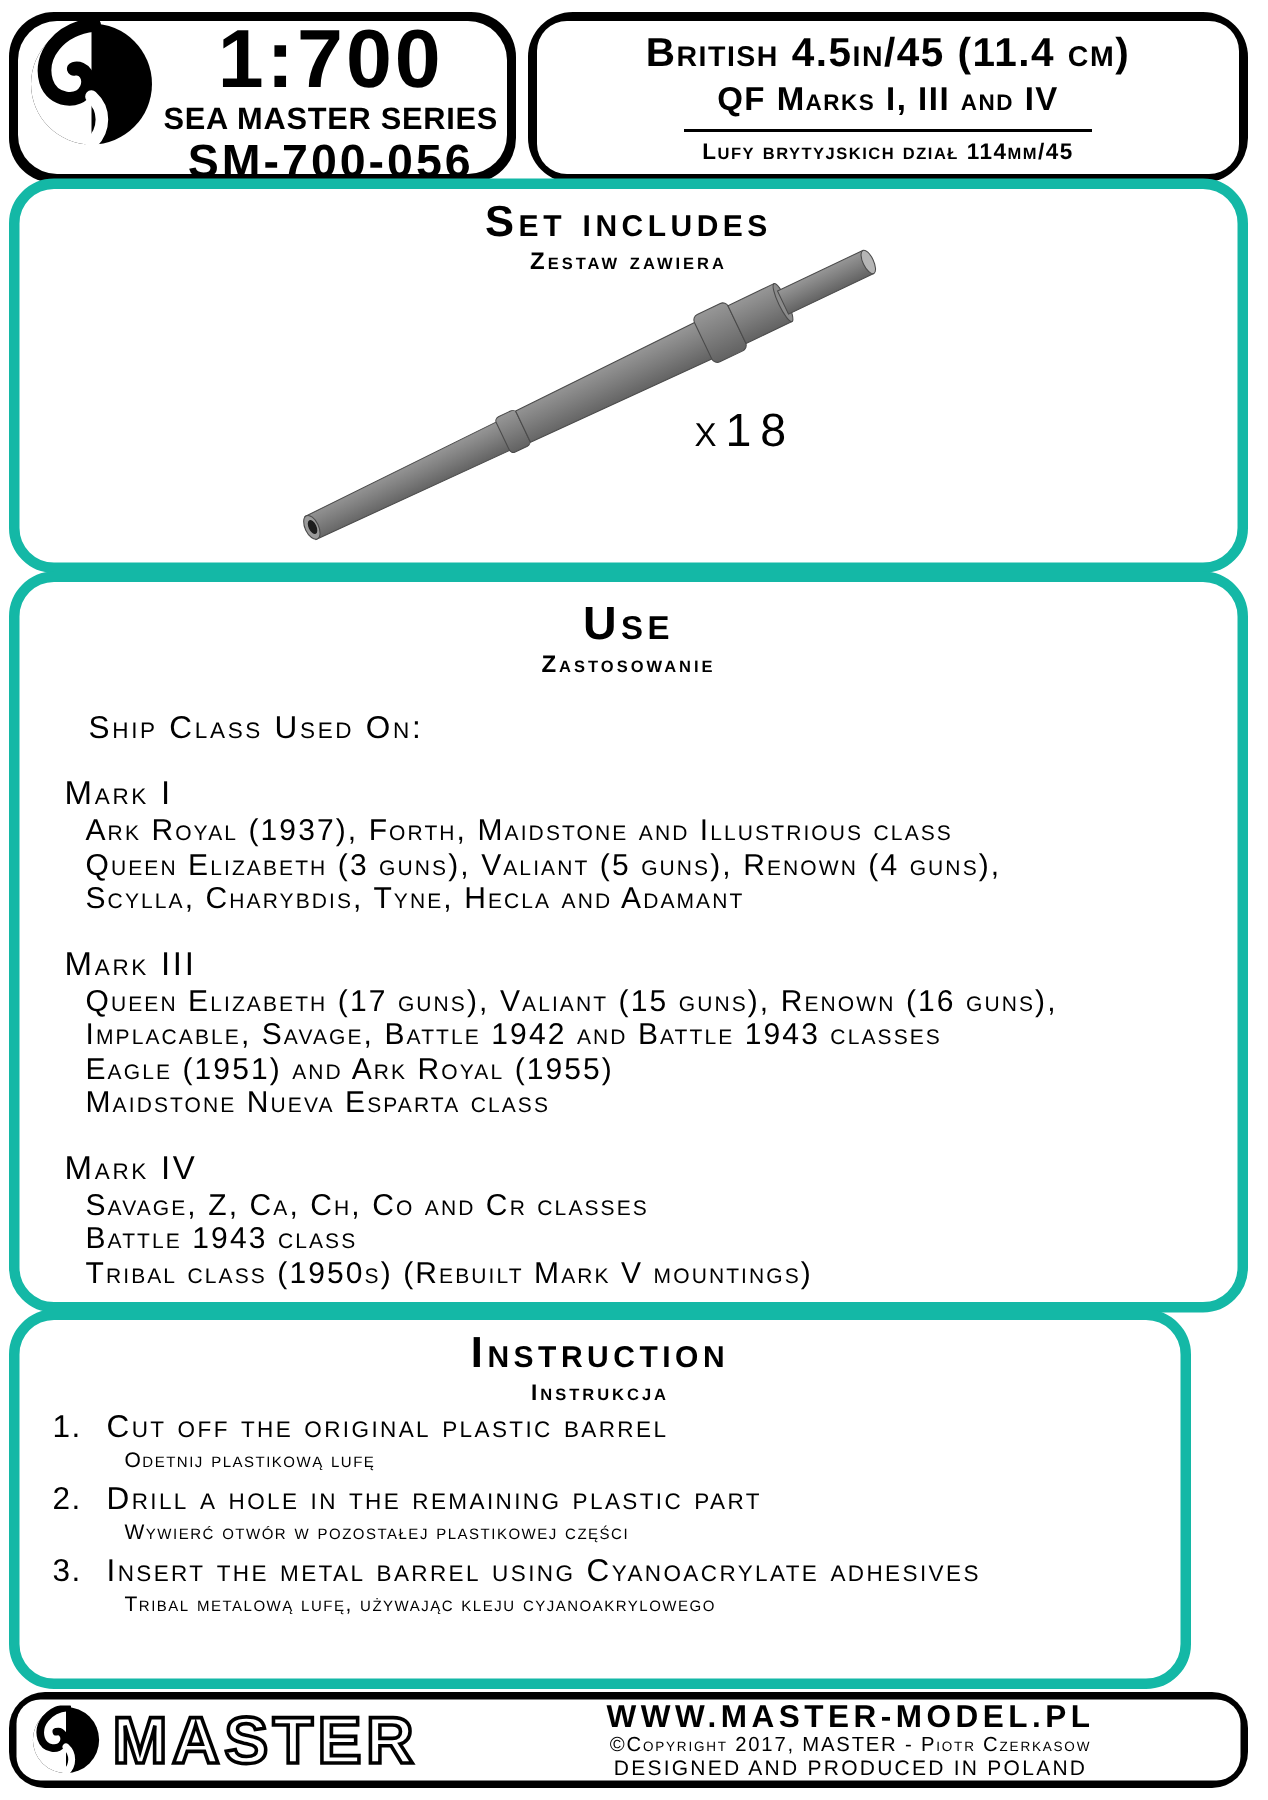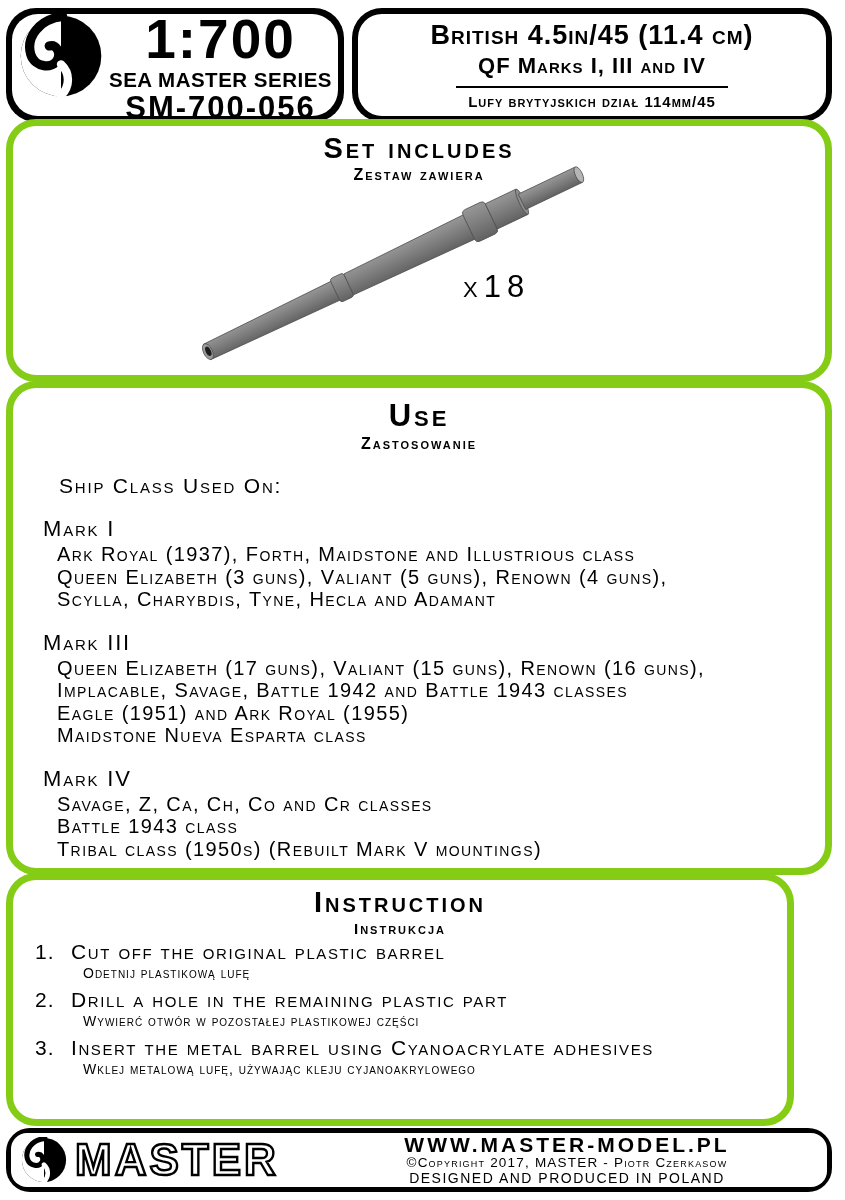--- a/index.html
+++ b/index.html
@@ -2,35 +2,35 @@
 <html><head>
 <meta charset="utf-8">
 <style>
   html,body{margin:0;padding:0;background:#ffffff;}
   body{width:845px;height:1200px;position:relative;overflow:hidden;
        font-family:"Liberation Sans",sans-serif;color:#000;}
   .sheet{position:absolute;inset:0;}
   .sc{font-variant:small-caps;}
   
   .box{position:absolute;box-sizing:border-box;background:#fff;
-       border:7px solid #84cc16;border-radius:30px;}
+       border:7px solid #14b8a6;border-radius:30px;}
   
   .blackbox{position:absolute;box-sizing:border-box;background:#000;border-radius:30px;}
   .inner{position:absolute;inset:6px;background:#fff;border-radius:24px;overflow:hidden;}
 
   
   .hl-inner{display:flex;align-items:flex-start;border-radius:26px;}
   .hl-logo{margin-left:7px;flex:0 0 auto;}
   .hl-text{flex:1;display:flex;flex-direction:column;align-items:center;line-height:1;}
   .hl-scale{font-size:55px;font-weight:700;letter-spacing:2px;margin-top:-2px;}
   .hl-series{font-size:20.5px;font-weight:700;letter-spacing:0.5px;margin-top:3px;white-space:nowrap;}
   .hl-code{font-size:31px;font-weight:700;letter-spacing:2px;margin-top:1px;white-space:nowrap;}
 
   
-  .hr-inner{display:flex;flex-direction:column;align-items:center;justify-content:center;text-align:right;}
+  .hr-inner{display:flex;flex-direction:column;align-items:center;justify-content:center;text-align:right;border-radius:20px;}
   .hr-l1{font-size:27px;font-weight:700;letter-spacing:1px;white-space:nowrap;}
   .hr-l2{font-size:22px;font-weight:700;letter-spacing:1px;margin-top:2px;white-space:nowrap;}
   .hr-rule{width:58%;border-top:2px solid #000;margin:7px 0 5px 0;}
   .hr-l3{font-size:15px;font-weight:700;letter-spacing:1px;white-space:nowrap;}
 
   .sec-title{position:absolute;left:0;right:0;text-align:center;
              font-weight:700;letter-spacing:3px;white-space:nowrap;}
   .sec-sub{position:absolute;left:0;right:0;text-align:center;
            font-weight:700;letter-spacing:2px;white-space:nowrap;}
 
@@ -182,21 +182,21 @@
         </div>
         <div class="step-pl sc">Wywierć otwór w pozostałej plastikowej części</div>
       </div>
 
 
       <div class="step">
         <div class="step-main">
           <span class="step-num sc">3.</span>
           <span class="step-en sc">Insert the metal barrel using Cyanoacrylate adhesives</span>
         </div>
-        <div class="step-pl sc">Wklej metalową lufę, używając kleju cyjanoakrylowego</div>
+        <div class="step-pl sc">Tribal metalową lufę, używając kleju cyjanoakrylowego</div>
       </div>
     </div>
   </div>
 
   <div class="blackbox" style="left:6px;top:1128px;width:826px;height:64px;border-radius:24px;">
     <div class="inner ft-inner" style="inset:5px;border-radius:16px;">
       <svg class="ft-logo" width="46" height="46" viewBox="0 0 100 100">
         <circle cx="50" cy="50" r="48" fill="#000"></circle>
         <path d="M50 2 A48 48 0 0 0 50 98 Z" fill="#fff"></path>
         <path d="M52 3 C 24 6 8 28 14 48 C 19 64 40 66 46 54 C 50 45 44 36 36 38" fill="none" stroke="#000" stroke-width="11" stroke-linecap="round"></path>

